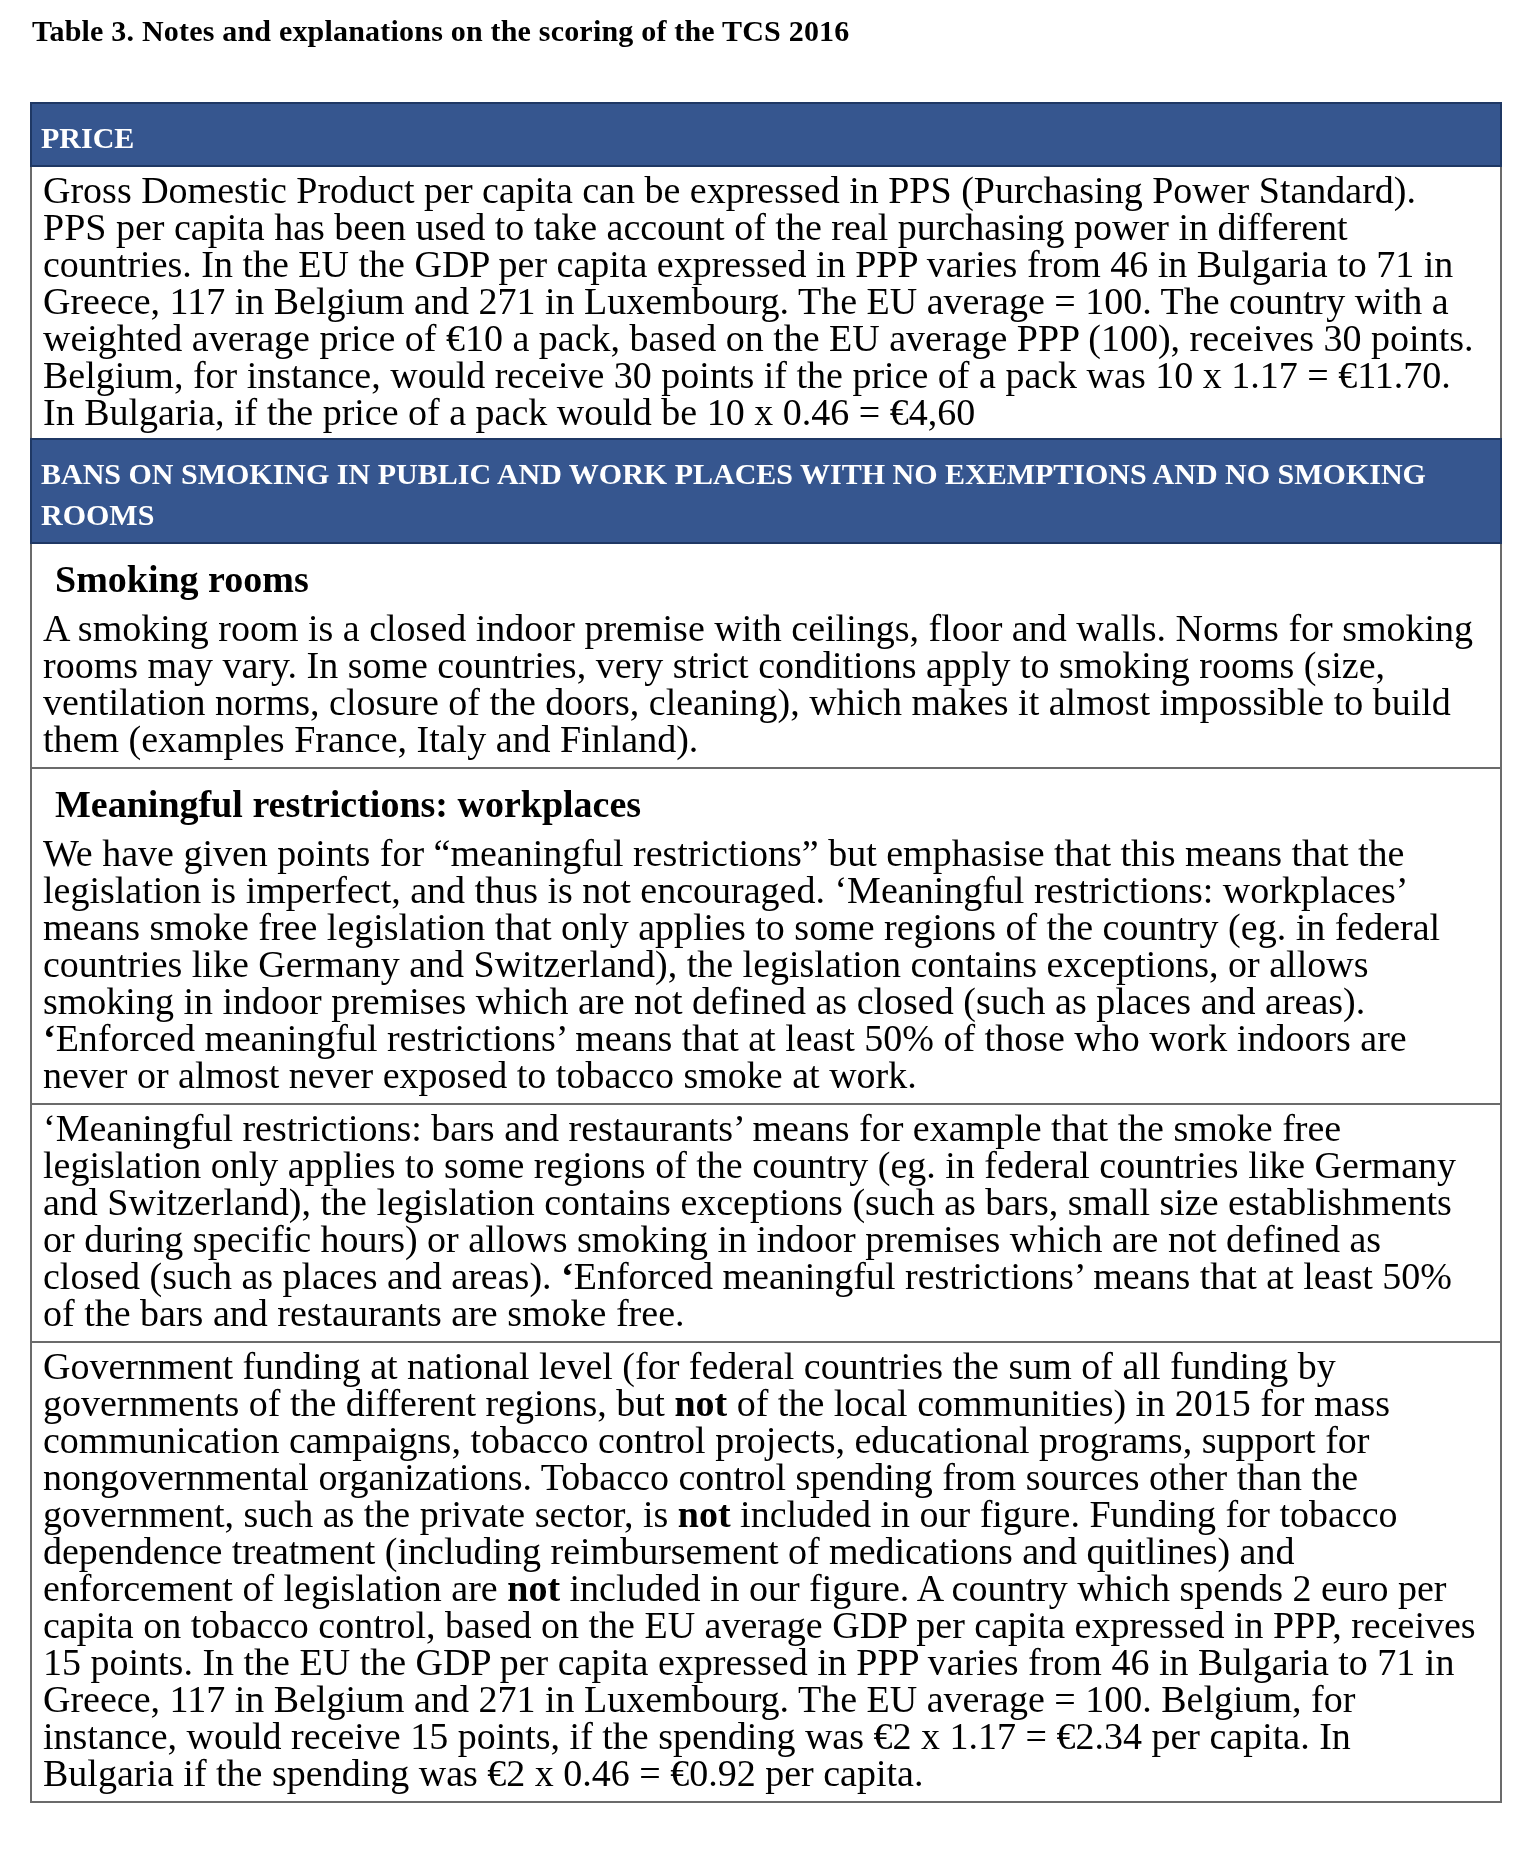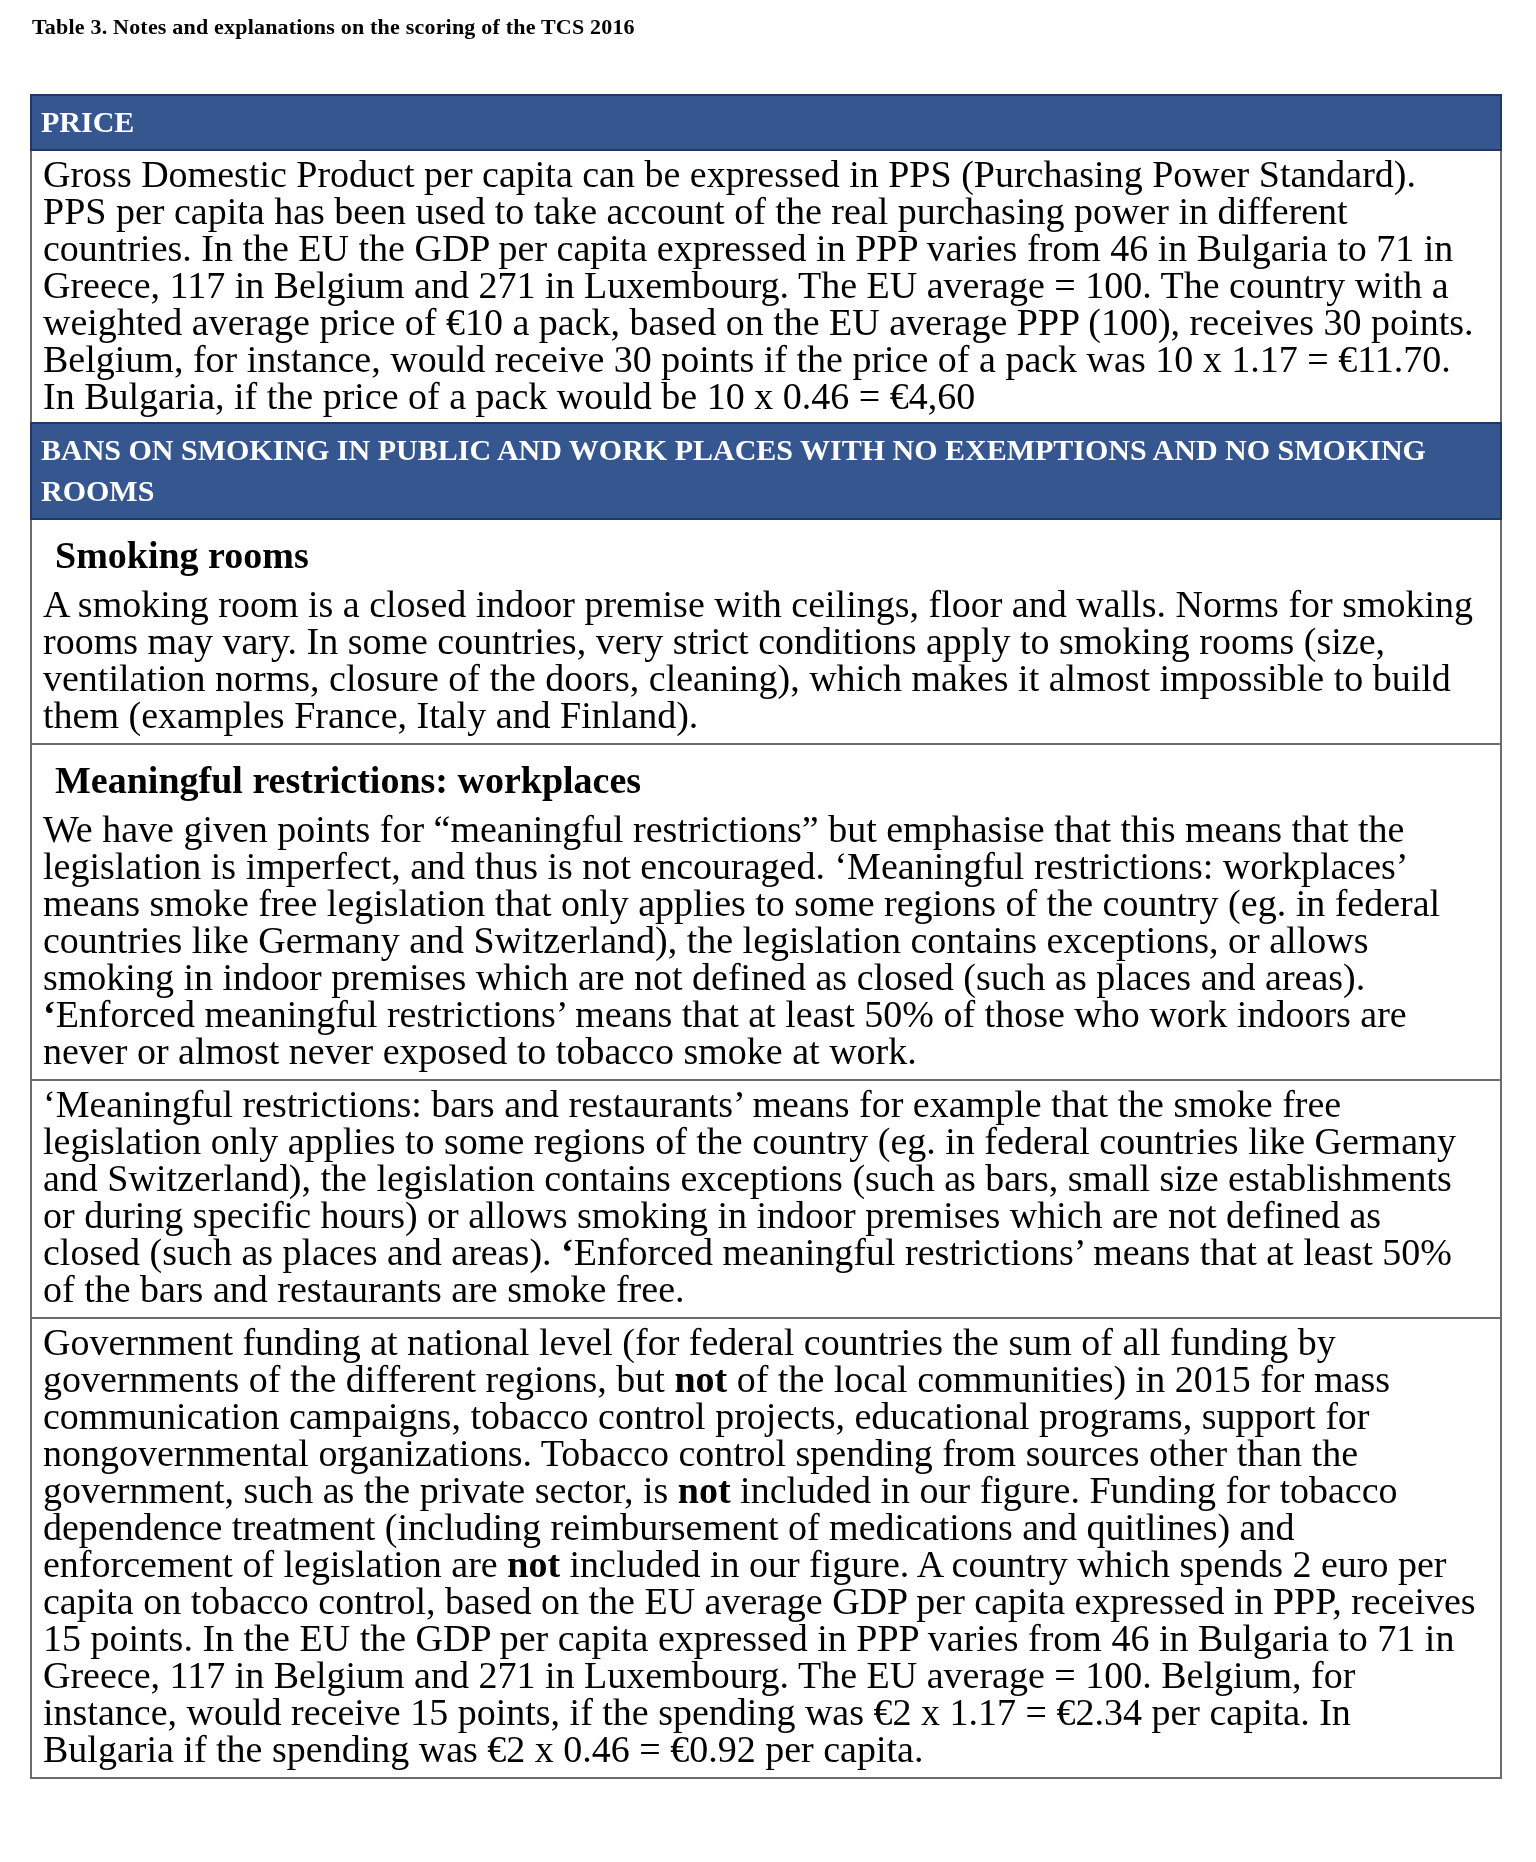--- a/index.html
+++ b/index.html
@@ -9,21 +9,21 @@
     color: #000000;
     font-family: "Liberation Serif", "DejaVu Serif", serif;
   }
   .doc {
     width: 1536px;
     min-height: 1862px;
     box-sizing: border-box;
     padding: 12px 34px 20px 30px;
   }
   .doc-title {
-    font-size: 22px;
+    font-size: 30px;
     font-weight: bold;
     letter-spacing: 0.2px;
     margin: 2px 0 0 2px;
   }
   .tbl {
     margin-top: 54px;
     border: 2px solid var(--row-border, #6b6b6b);
   }
   .row {
     border-top: 2px solid var(--row-border, #6b6b6b);
@@ -33,21 +33,21 @@
   }
   .row:first-child {
     border-top: none;
   }
   .row.hdr {
     background: var(--header-bg, #36568F);
     color: var(--header-text, #ffffff);
     font-weight: bold;
     font-size: 30px;
     line-height: 41px;
-    padding: 5px 14px 7px 9px;
+    padding: 13px 14px 7px 9px;
     border: 2px solid var(--header-border, #1F3864);
     margin: -2px;
     position: relative;
     z-index: 1;
   }
   .row.hdr:first-child { margin-top: -2px; }
   .para {
     margin: 0;
     white-space: pre-wrap;
   }

